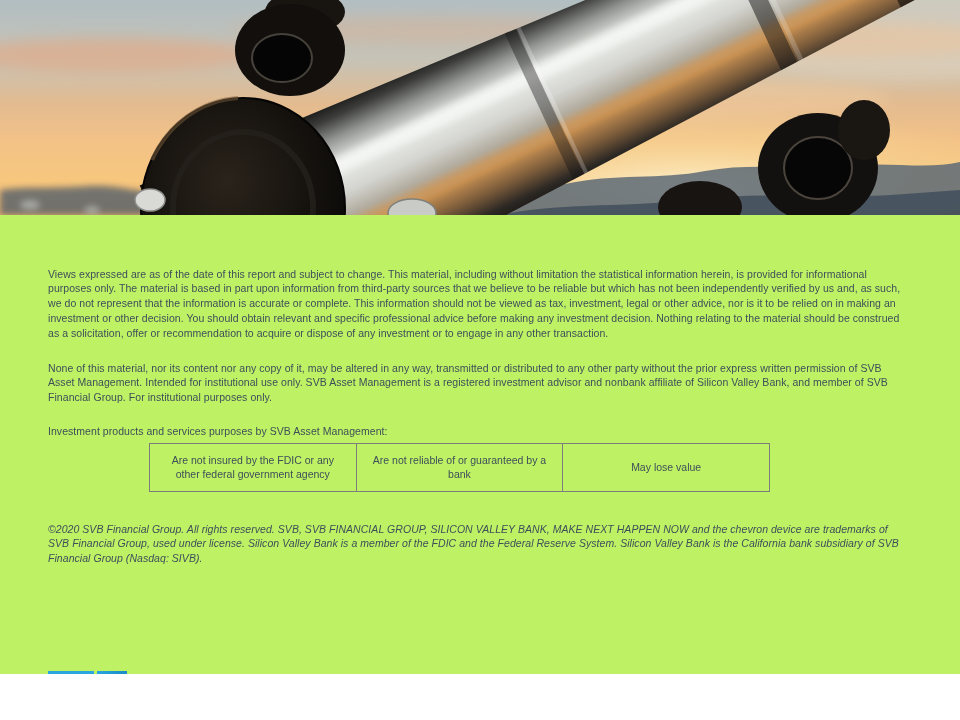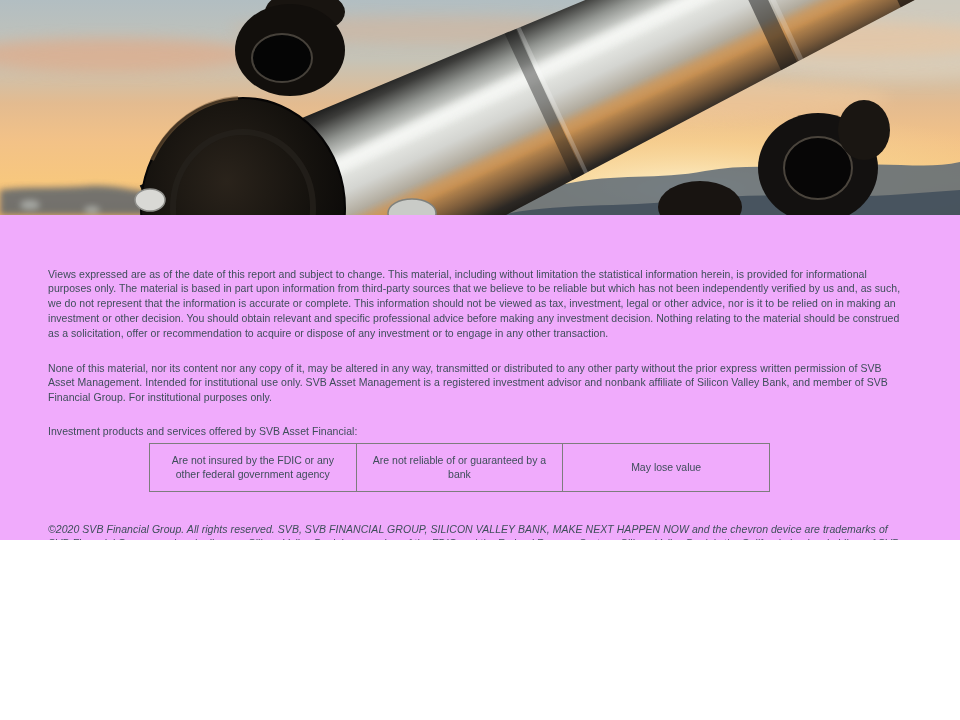--- a/index.html
+++ b/index.html
@@ -1,17 +1,17 @@
 <!DOCTYPE html>
 <html><head>
 <meta charset="utf-8">
 <style>
   html,body{margin:0;padding:0;background:#ffffff;}
   .page{
-    position:relative; width:960px; height:540px; background:#f0abfc; overflow:hidden;
+    position:relative; width:960px; height:674px; background:#bef264; overflow:hidden;
     font-family:"Liberation Sans", sans-serif;
   }
   
   .hero{position:absolute; top:0; left:0; width:960px; height:215px;}
   .hero svg{display:block;}
   
   .body-text{
     position:absolute; left:48px; width:860px;
     color:#3e4e5a; font-size:10.5px; line-height:14.9px; letter-spacing:0.05px;
   }
@@ -139,21 +139,21 @@
 
       <ellipse cx="700" cy="207" rx="42" ry="26" fill="#181411"></ellipse>
       <ellipse cx="818" cy="168" rx="60" ry="55" fill="#131110"></ellipse>
       <ellipse cx="818" cy="168" rx="34" ry="31" fill="#070606" stroke="#4a443c" stroke-width="2"></ellipse>
       <ellipse cx="864" cy="130" rx="26" ry="30" fill="#1a1612"></ellipse>
     </svg>
   </div>
 
   <p class="body-text p1">Views expressed are as of the date of this report and subject to change. This material, including without limitation the statistical information herein, is provided for informational purposes only. The material is based in part upon information from third-party sources that we believe to be reliable but which has not been independently verified by us and, as such, we do not represent that the information is accurate or complete. This information should not be viewed as tax, investment, legal or other advice, nor is it to be relied on in making an investment or other decision. You should obtain relevant and specific professional advice before making any investment decision. Nothing relating to the material should be construed as a solicitation, offer or recommendation to acquire or dispose of any investment or to engage in any other transaction.</p>
   <p class="body-text p2">None of this material, nor its content nor any copy of it, may be altered in any way, transmitted or distributed to any other party without the prior express written permission of SVB Asset Management. Intended for institutional use only. SVB Asset Management is a registered investment advisor and nonbank affiliate of Silicon Valley Bank, and member of SVB Financial Group. For institutional purposes only.</p>
-  <p class="body-text intro">Investment products and services offered by SVB Asset Financial:</p>
+  <p class="body-text intro">Investment products and services purposes by SVB Asset Management:</p>
 
   <table class="disclosure-table">
     <tbody>
       <tr>
         <td>Are not insured by the FDIC or any other federal government agency</td>
         <td>Are not reliable of or guaranteed by a bank</td>
         <td>May lose value</td>
       </tr>
     </tbody>
   </table>

